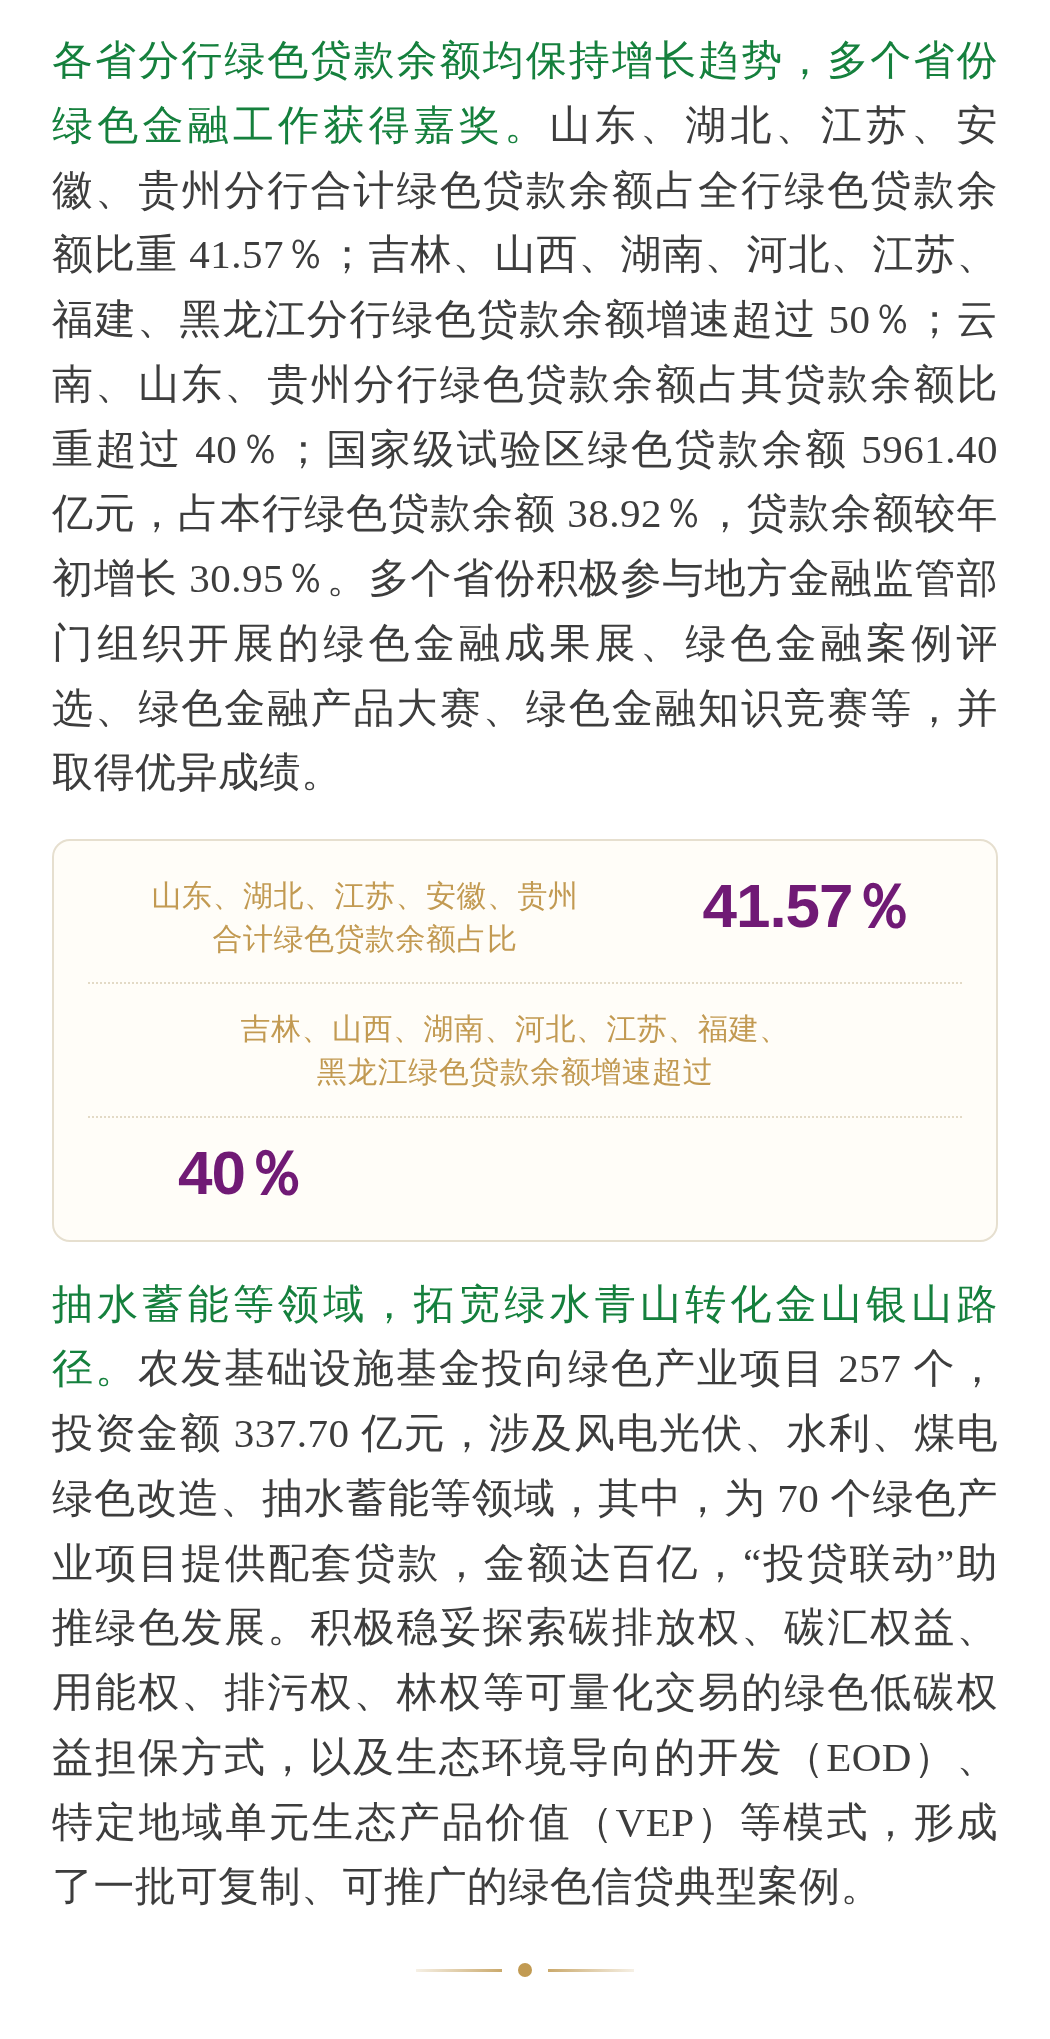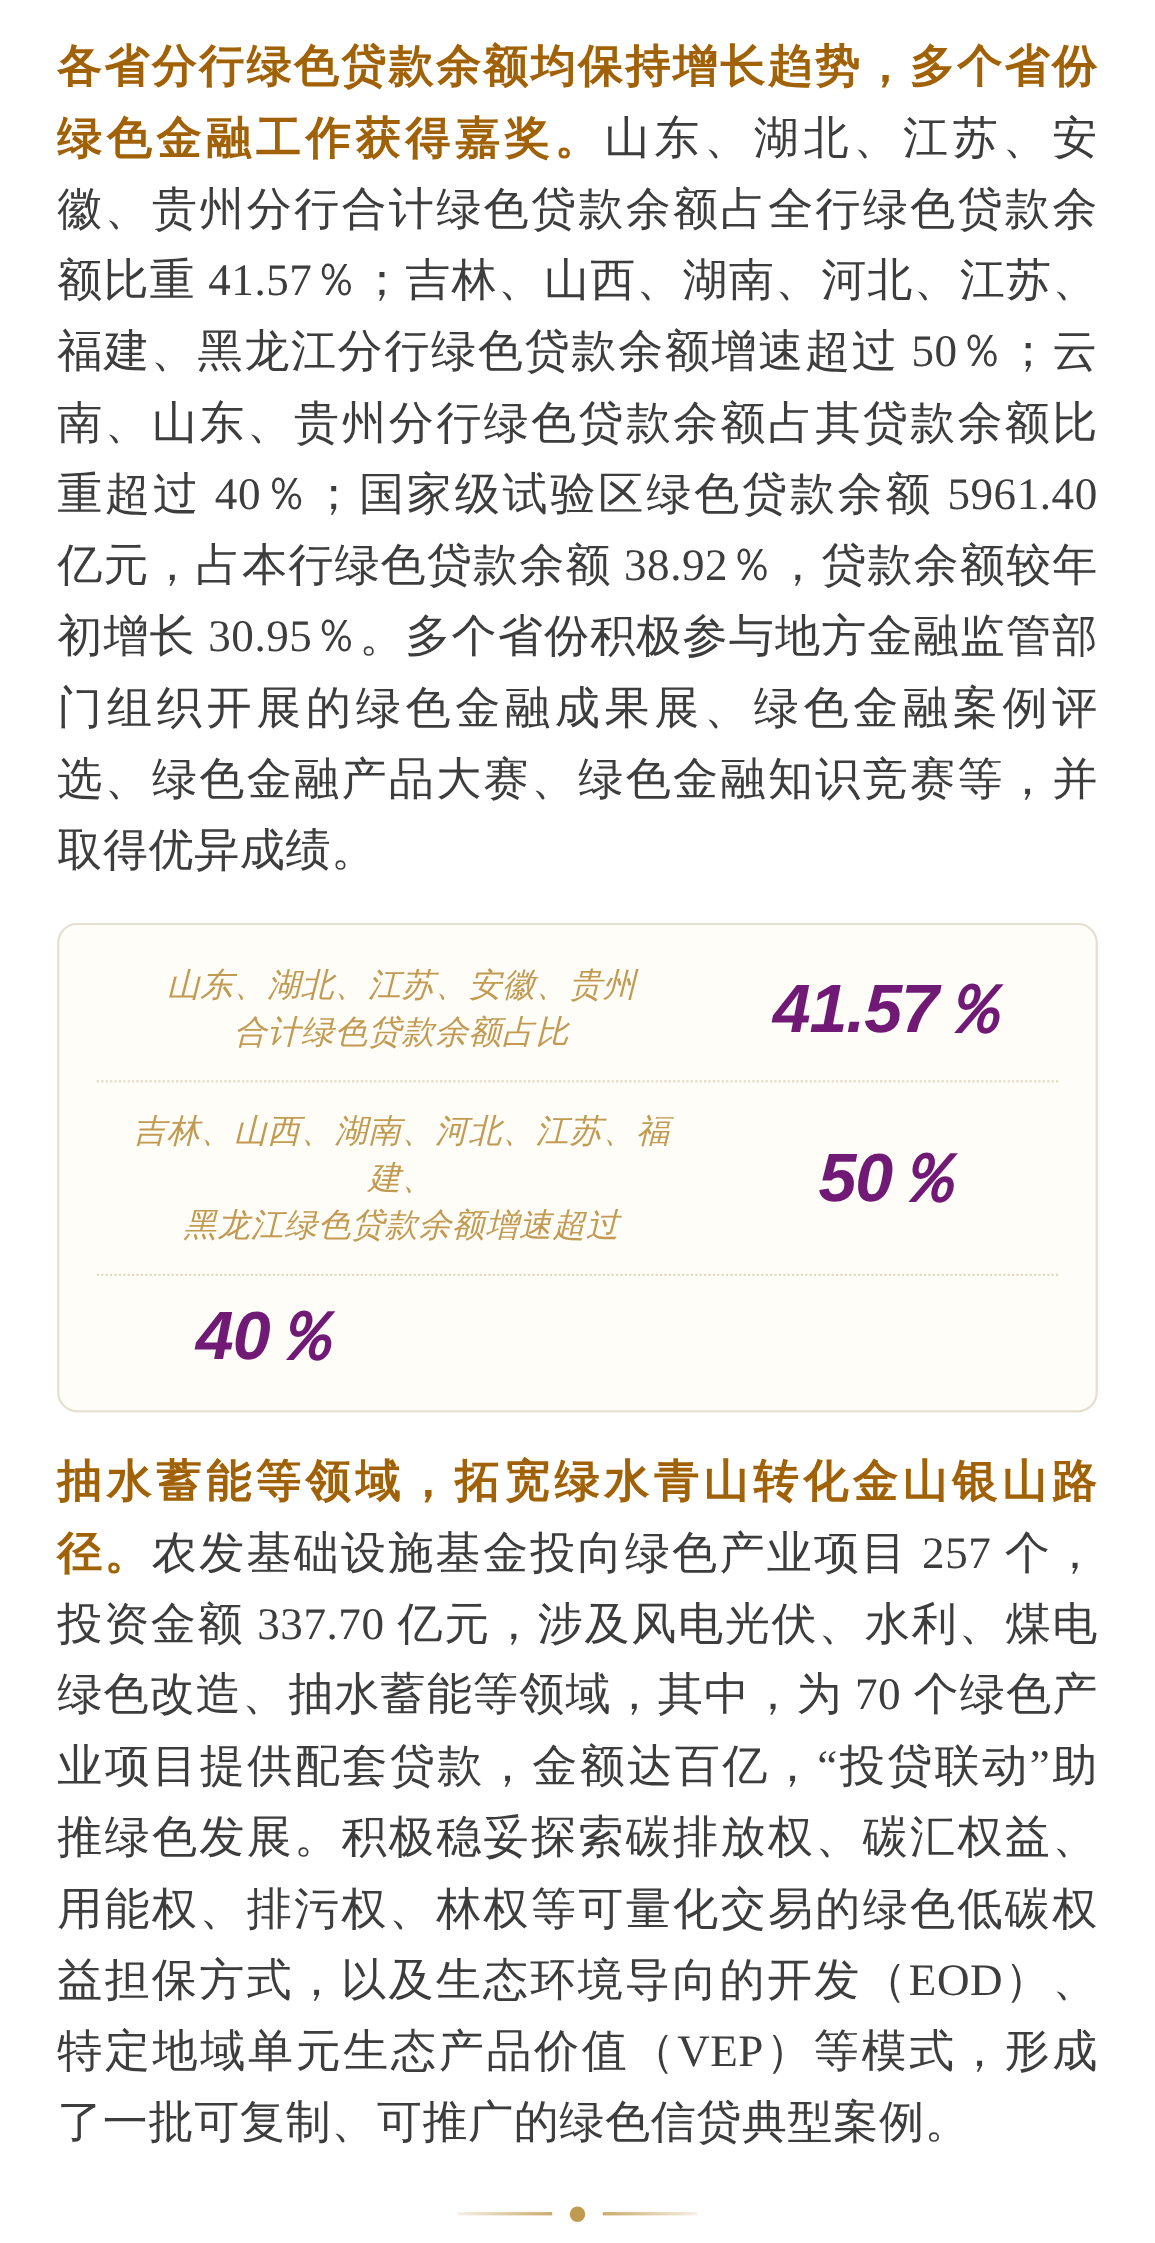--- a/index.html
+++ b/index.html
@@ -26,39 +26,38 @@
   .para {
     font-size: 41px;
     line-height: 1.58;
     color: #3d3d3d;
     text-align: justify;
     text-justify: inter-ideograph;
     letter-spacing: 0.5px;
     margin: 0;
   }
   .lead {
-    color: #a16207;
-    font-weight: bold;
+    color: #15803d;
+    font-weight: normal;
   }
 
   
   .card {
     margin: 34px 0 30px 0;
     border: 2px solid #e6dfcf;
     border-radius: 18px;
     background: #fffdf8;
     padding: 10px 34px 14px 34px;
     box-sizing: border-box;
   }
   .stat-row {
     display: flex;
-    align-items: center;
+    align-items: flex-start;
     justify-content: space-between;
     padding: 24px 4px 22px 4px;
-    font-style: italic;
   }
   .stat-row + .stat-row {
     border-top: 2px dotted #e3dac6;
   }
   .stat-label {
     flex: 1 1 auto;
     text-align: center;
     color: #c29a52;
     font-size: 30px;
     line-height: 1.42;
@@ -121,21 +120,20 @@
         <span class="l2">合计绿色贷款余额占比</span>
       </div>
       <div class="stat-value">41.57％</div>
     </div>
 
     <div class="stat-row">
       <div class="stat-label">
         <span class="l1">吉林、山西、湖南、河北、江苏、福建、</span>
         <span class="l2">黑龙江绿色贷款余额增速超过</span>
       </div>
-      <div class="stat-value">50％</div>
     </div>
 
     <div class="stat-row">
       <div class="stat-value">40％</div>
     </div>
 
   </div>
 
   <p class="para">
     <span class="lead">抽水蓄能等领域，拓宽绿水青山转化金山银山路径。</span><span>农发基础设施基金投向绿色产业项目 257 个，投资金额 337.70 亿元，涉及风电光伏、水利、煤电绿色改造、抽水蓄能等领域，其中，为 70 个绿色产业项目提供配套贷款，金额达百亿，“投贷联动”助推绿色发展。积极稳妥探索碳排放权、碳汇权益、用能权、排污权、林权等可量化交易的绿色低碳权益担保方式，以及生态环境导向的开发（EOD）、特定地域单元生态产品价值（VEP）等模式，形成了一批可复制、可推广的绿色信贷典型案例。</span>

